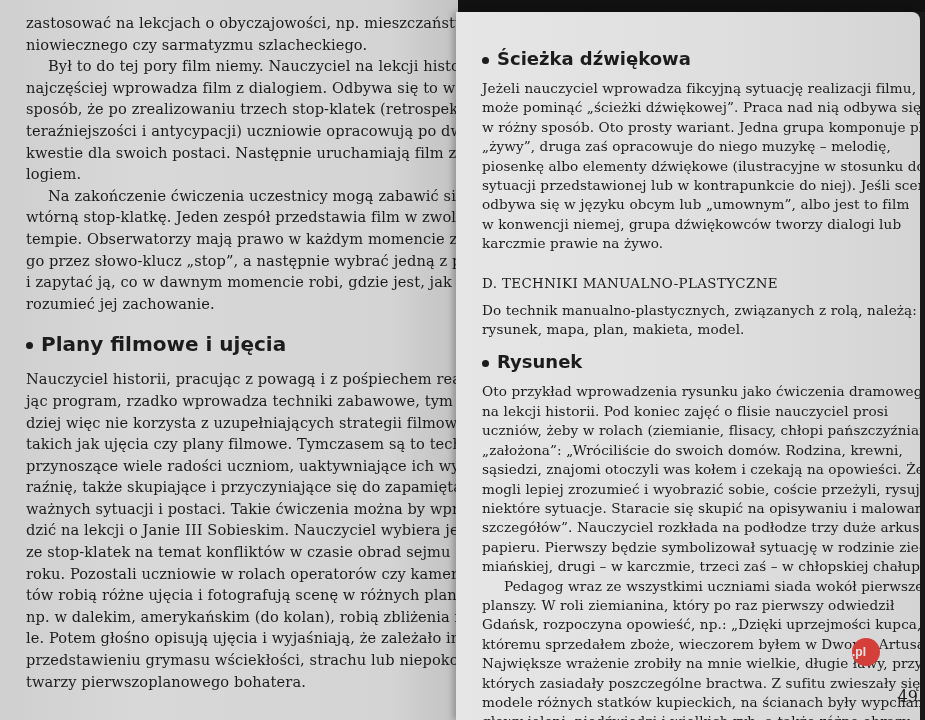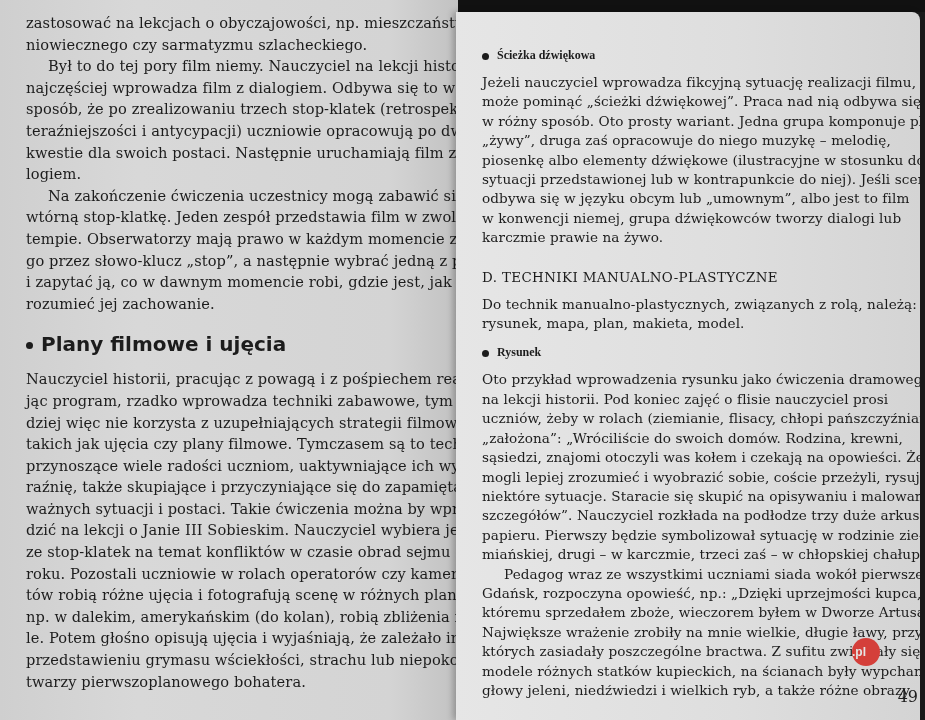--- a/index.html
+++ b/index.html
@@ -26,21 +26,21 @@
   .line {
     font-size:14.6px; line-height:21.6px; white-space:nowrap;
     letter-spacing:0.1px;
   }
   .page-right .line { font-size:13.6px; line-height:19.4px; }
   .indent { padding-left:22px; }
   .heading {
     font-family:"DejaVu Sans", "Liberation Sans", sans-serif;
     font-weight:bold; font-size:20px; margin:18px 0 12px 0;
   }
-  .page-right .heading { font-size:12px; margin:12px 0 10px 0;font-family:Liberation Serif, serif; }
+  .page-right .heading { font-size:18px; margin:12px 0 10px 0; }
   .heading .bullet { display:inline-block; width:7px; height:7px; border-radius:50%; background:#1c1c1c; margin-right:8px; vertical-align:middle; }
   .section-title {
     font-family:"DejaVu Serif", serif; font-size:13.4px; margin:22px 0 10px 0; letter-spacing:0.4px;
   }
   .page-number {
     position:absolute; right:2px; bottom:14px; font-size:16px;
   }
   .watermark {
     position:absolute; right:40px; bottom:28px;
     font-family:"Liberation Sans", sans-serif; font-weight:bold; font-size:34px;
@@ -140,20 +140,21 @@
     <div class="line">„założona”: „Wróciliście do swoich domów. Rodzina, krewni,</div>
     <div class="line">sąsiedzi, znajomi otoczyli was kołem i czekają na opowieści. Żeby</div>
     <div class="line">mogli lepiej zrozumieć i wyobrazić sobie, coście przeżyli, rysujecie</div>
     <div class="line">niektóre sytuacje. Staracie się skupić na opisywaniu i malowaniu</div>
     <div class="line">szczegółów”. Nauczyciel rozkłada na podłodze trzy duże arkusze</div>
     <div class="line">papieru. Pierwszy będzie symbolizował sytuację w rodzinie zie-</div>
     <div class="line">miańskiej, drugi – w karczmie, trzeci zaś – w chłopskiej chałupie.</div>
   </div>
   <div>
     <div class="line indent">Pedagog wraz ze wszystkimi uczniami siada wokół pierwszej</div>
+    <div class="line">planszy. W roli ziemianina, który po raz pierwszy odwiedził</div>
     <div class="line">Gdańsk, rozpoczyna opowieść, np.: „Dzięki uprzejmości kupca,</div>
     <div class="line">któremu sprzedałem zboże, wieczorem byłem w Dworze Artusa.</div>
     <div class="line">Największe wrażenie zrobiły na mnie wielkie, długie ławy, przy</div>
     <div class="line">których zasiadały poszczególne bractwa. Z sufitu zwieszały się</div>
     <div class="line">modele różnych statków kupieckich, na ścianach były wypchane</div>
     <div class="line">głowy jeleni, niedźwiedzi i wielkich ryb, a także różne obrazy</div>
 
   </div>
 
   <div class="watermark-badge">.pl</div>

